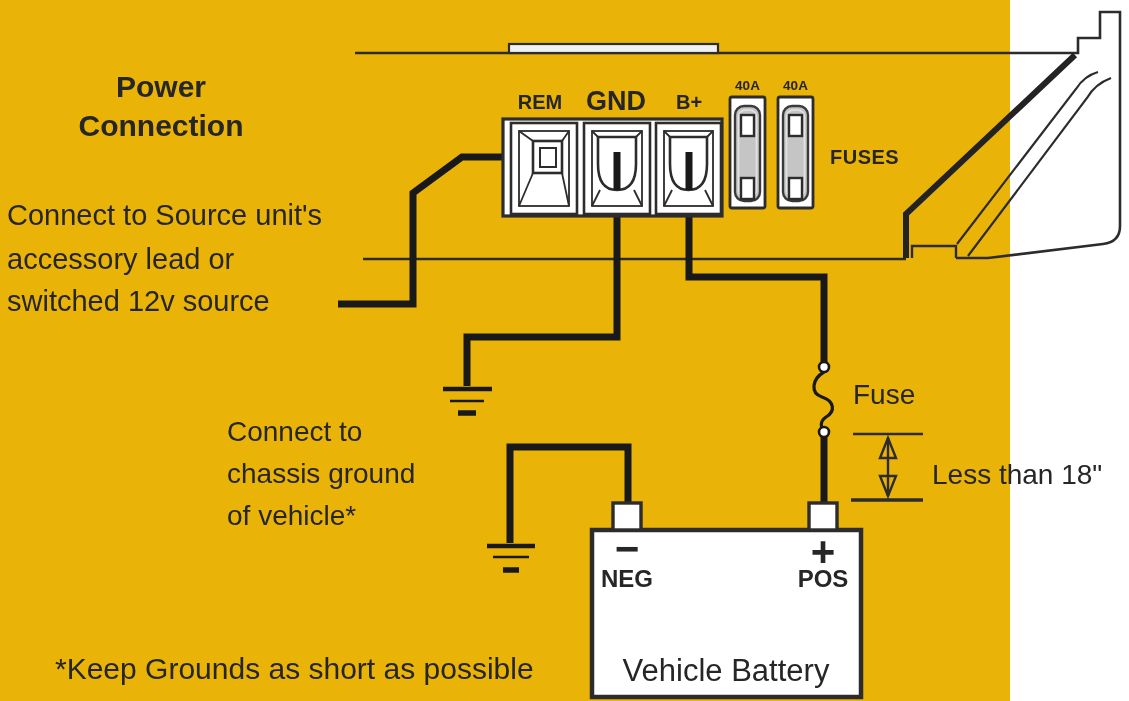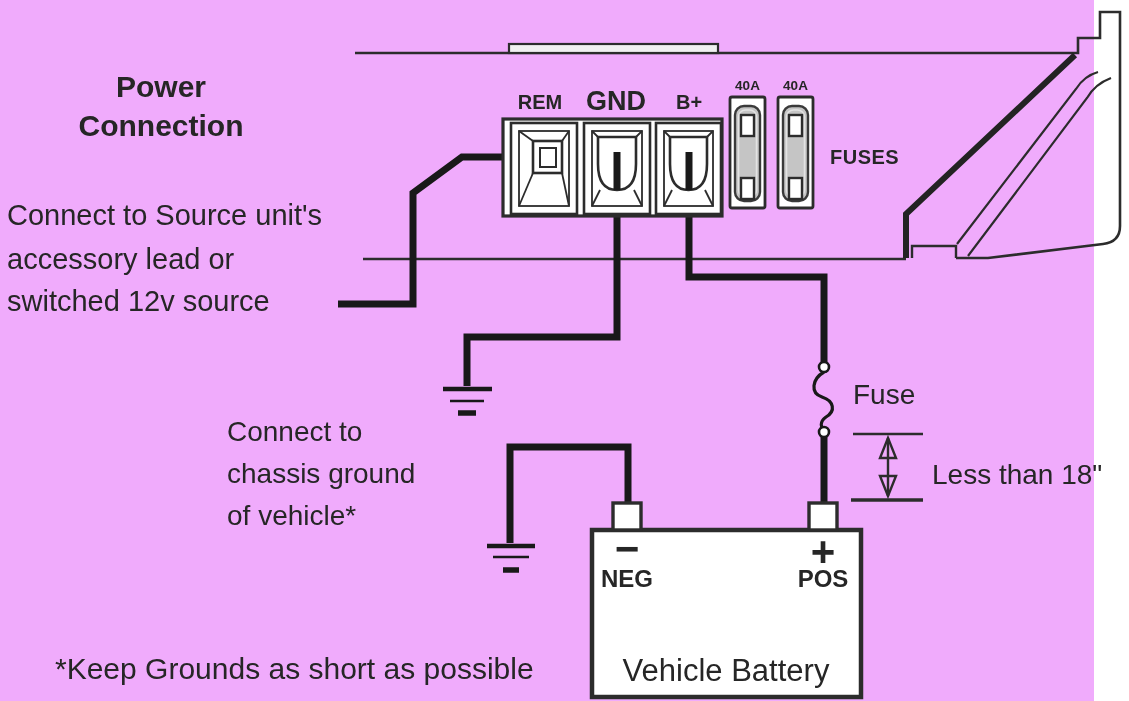--- a/index.html
+++ b/index.html
@@ -5,23 +5,23 @@
   html, body {
     margin: 0;
     padding: 0;
     background: #ffffff;
     width: 1129px;
     height: 701px;
     overflow: hidden;
   }
   #stage {
     position: relative;
-    width: 1094px;
+    width: 1010px;
     height: 701px;
-    background: #f0abfc;
+    background: #eab308;
   }
   svg {
     display: block;
     width: 1129px;
     height: 701px;
   }
   svg text {
     font-family: "Liberation Sans", sans-serif;
     fill: #262626;
   }

